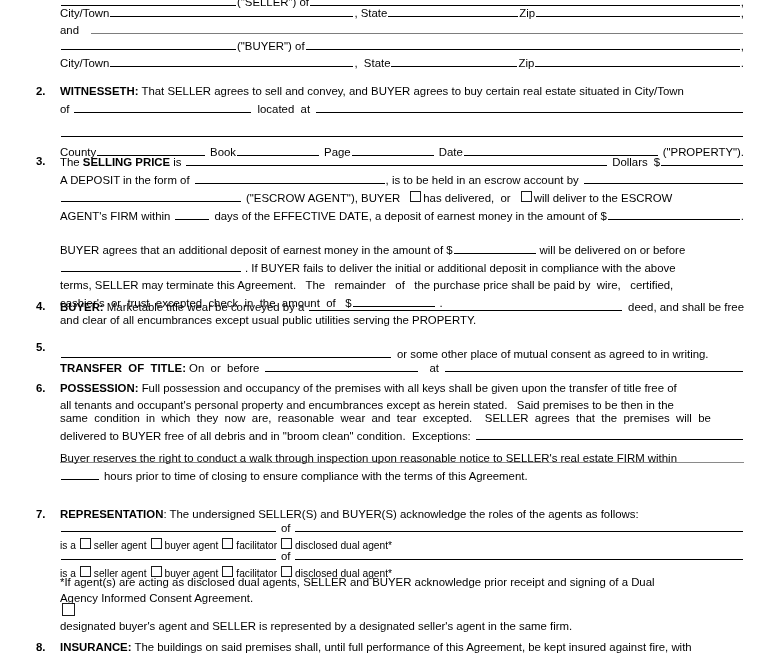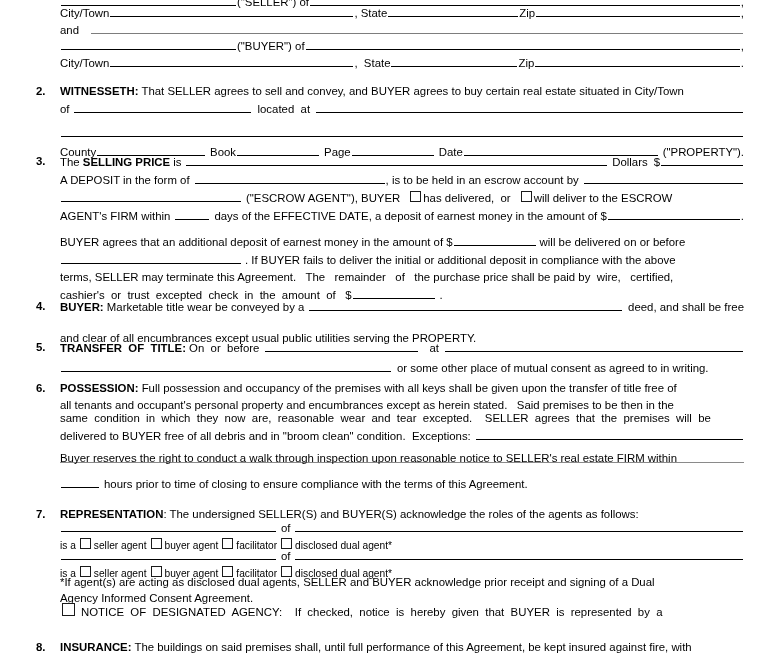--- a/index.html
+++ b/index.html
@@ -222,21 +222,21 @@
         <span class="cb" style="margin-left:10px;"></span>
         <span class="txt">will deliver to the ESCROW</span>
       </div>
       <div class="row" style="margin-top:4px;justify-content:center;">
         <span class="txt">AGENT's FIRM within</span>
         <span class="fill" style="width:34px;margin-left:5px;margin-right:5px;"></span>
         <span class="txt">days of the EFFECTIVE DATE, a deposit of earnest money in the amount of $</span>
         <span class="fill grow"></span>
         <span class="txt">.</span>
       </div>
-      <div class="row" style="margin-top:12px;">
+      <div class="row" style="margin-top:20px;">
         <span class="txt">BUYER agrees that an additional deposit of earnest money in the amount of $</span>
         <span class="fill" style="width:82px;"></span>
         <span class="txt" style="margin-left:3px;">will be delivered on or before</span>
       </div>
       <div class="row" style="margin-top:4px;">
         <span class="fill" style="width:180px;"></span>
         <span class="txt" style="margin-left:3px;">. If BUYER fails to deliver the initial or additional deposit in compliance with the above</span>
       </div>
       <div class="row" style="margin-top:4px;">
         <span class="txt">terms, SELLER may terminate this Agreement.   The   remainder   of   the purchase price shall be paid by  wire,   certified,</span>
@@ -251,40 +251,40 @@
 
   <div class="item" style="top:300px;">
     <div class="num">4.</div>
     <div class="body" style="margin-right:26px;">
       <div class="row">
         <span class="txt b">BUYER:</span>
         <span class="txt"> Marketable title wear be conveyed by a</span>
         <span class="fill grow" style="margin-left:5px;"></span>
         <span class="txt" style="margin-left:5px;">deed, and shall be free</span>
       </div>
-      <div class="row" style="margin-top:18px;">
+      <div class="row" style="margin-top:0;">
         <span class="txt">and clear of all encumbrances except usual public utilities serving the PROPERTY.</span>
       </div>
     </div>
   </div>
 
   <div class="item" style="top:341px;">
     <div class="num">5.</div>
     <div class="body" style="margin-right:26px;">
+      <div class="row" style="margin-top:6px;">
+        <span class="fill" style="width:330px;"></span>
+        <span class="txt" style="margin-left:5px;">or some other place of mutual consent as agreed to in writing.</span>
+      </div>
       <div class="row">
         <span class="txt b">TRANSFER  OF  TITLE:</span>
         <span class="txt"> On  or  before</span>
         <span class="fill" style="width:153px;margin-left:6px;"></span>
         <span class="txt" style="margin-left:10px;">at</span>
         <span class="fill grow" style="margin-left:6px;"></span>
       </div>
-      <div class="row" style="margin-top:6px;">
-        <span class="fill" style="width:330px;"></span>
-        <span class="txt" style="margin-left:5px;">or some other place of mutual consent as agreed to in writing.</span>
-      </div>
     </div>
   </div>
 
   <div class="item" style="top:382px;">
     <div class="num">6.</div>
     <div class="body" style="margin-right:26px;">
       <div class="row">
         <span class="txt b">POSSESSION:</span>
         <span class="txt"> Full possession and occupancy of the premises with all keys shall be given upon the transfer of title free of</span>
       </div>
@@ -301,21 +301,21 @@
     </div>
   </div>
 
   <div class="hr" style="left:60px; width:684px; top:462px;"></div>
 
   <div class="item" style="top:452px;">
     <div class="body" style="margin-right:26px;">
       <div class="row">
         <span class="txt">Buyer reserves the right to conduct a walk through inspection upon reasonable notice to SELLER's real estate FIRM within</span>
       </div>
-      <div class="row" style="margin-top:12px;text-align:right;">
+      <div class="row" style="margin-top:4px;text-align:right;">
         <span class="fill" style="width:38px;margin-right:5px;"></span>
         <span class="txt">hours prior to time of closing to ensure compliance with the terms of this Agreement.</span>
       </div>
     </div>
   </div>
 
   <div class="item" style="top:508px;">
     <div class="num">7.</div>
     <div class="body" style="margin-right:26px;">
       <div class="row">
@@ -375,21 +375,23 @@
       <div class="row" style="margin-top:3px;">
         <span class="txt">Agency Informed Consent Agreement.</span>
       </div>
     </div>
   </div>
 
   <div class="item" style="top:603px;">
     <div class="body" style="margin-left:60px;margin-right:26px;">
       <div class="row">
         <span class="cb big" style="margin-right:6px;"></span>
-        <span class="txt">NOTICE  OF  DESIGNATED  AGENCY:    If  checked,  notice  is  hereby  given  that  BUYER  is  represented  by  a</span>
+      </div>
+      <div class="row" style="margin-top:4px;">
+        <span class="txt">designated buyer's agent and SELLER is represented by a designated seller's agent in the same firm.</span>
       </div>
     </div>
   </div>
 
   <div class="item" style="top:641px;">
     <div class="num">8.</div>
     <div class="body" style="margin-right:26px;">
       <div class="row">
         <span class="txt b">INSURANCE:</span>
         <span class="txt"> The buildings on said premises shall, until full performance of this Agreement, be kept insured against fire, with</span>

